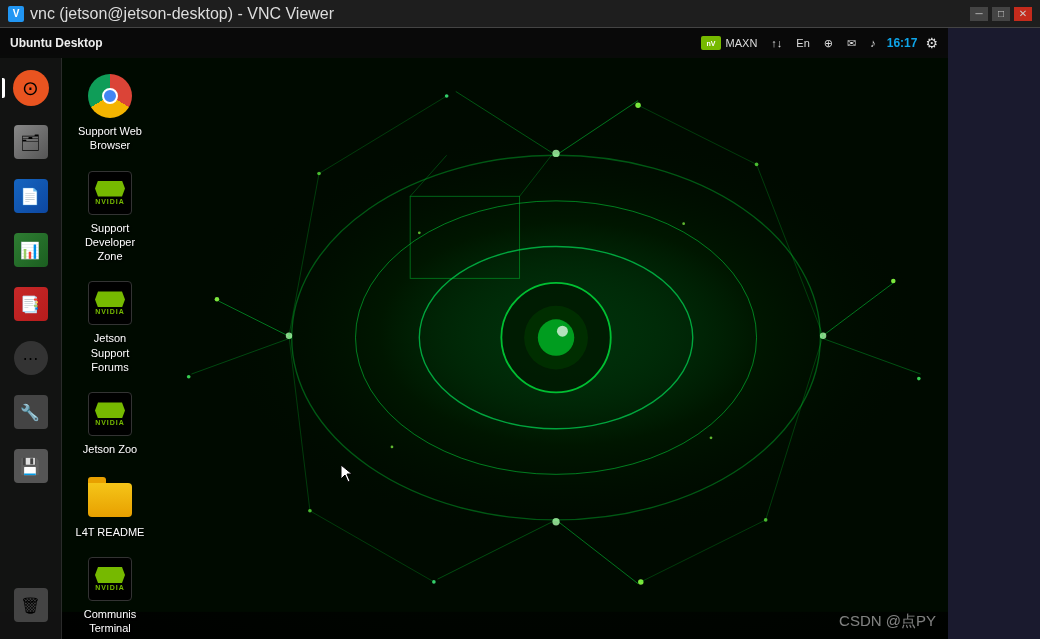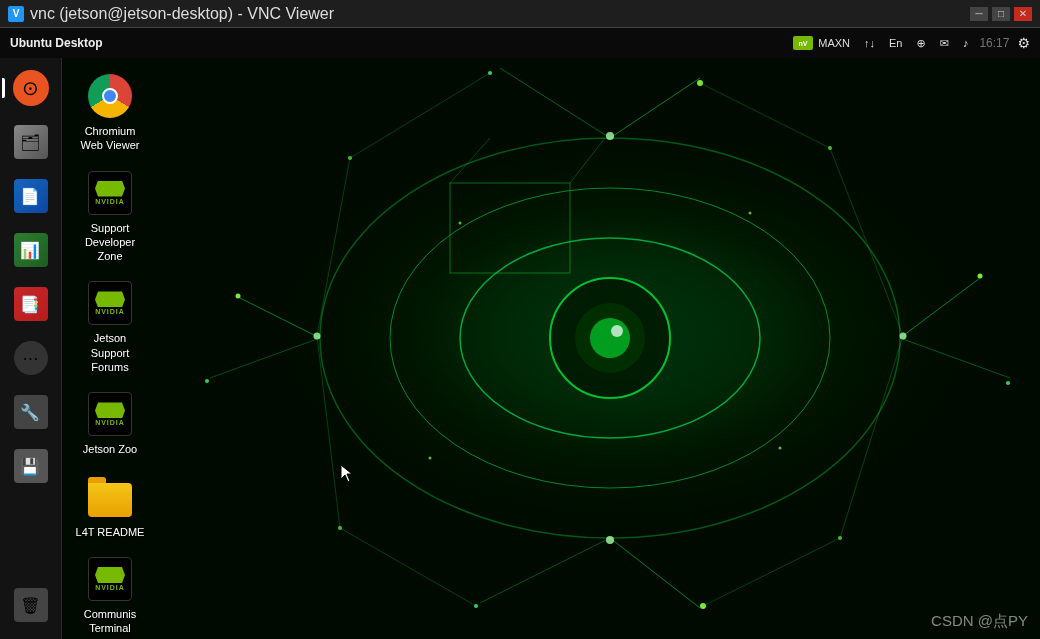--- a/index.html
+++ b/index.html
@@ -37,21 +37,21 @@
       background: #444;
       border: none; cursor: pointer;
       display: flex; align-items: center; justify-content: center;
       font-size: 10px; color: #ccc;
     }
     .vnc-btn.close { background: #c42b1c; }
 
     
     .desktop {
       position: relative;
-      width: 1040px;
+      width: 948px;
       height: 611px;
       overflow: hidden;
     }
 
     
     .wallpaper {
       position: absolute;
       top: 0; left: 0;
       width: 100%; height: 100%;
       background: radial-gradient(ellipse at 60% 50%, #001a00 0%, #000800 40%, #000000 100%);
@@ -81,22 +81,22 @@
       gap: 8px;
       padding-left: 44px;
     }
     .top-bar-item {
       font-size: 11px;
       color: #ddd;
       padding: 0 3px;
     }
     .time-display {
       font-size: 12px;
-      color: #737373;
-      font-weight: 400;
+      color: #0ea5e9;
+      font-weight: 700;
     }
     .settings-icon {
       font-size: 14px;
       color: #ddd;
       cursor: pointer;
     }
 
     
     .launcher {
       position: absolute;
@@ -451,21 +451,21 @@
   </div>
 
   <div class="desktop-icons">
 
     <div class="desktop-icon">
       <div class="desktop-icon-img">
         <div class="chromium-icon">
           <div class="chromium-inner"></div>
         </div>
       </div>
-      <span class="desktop-icon-label">Chromium Web Viewer</span>
+      <span class="desktop-icon-label">Support Web Browser</span>
     </div>
 
     <div class="desktop-icon">
       <div class="desktop-icon-img">
         <div class="nvidia-icon-box">
           <div class="nvidia-eye-small"></div>
           <div class="nvidia-text-small">NVIDIA</div>
         </div>
       </div>
       <span class="desktop-icon-label">Support Developer Zone</span>

